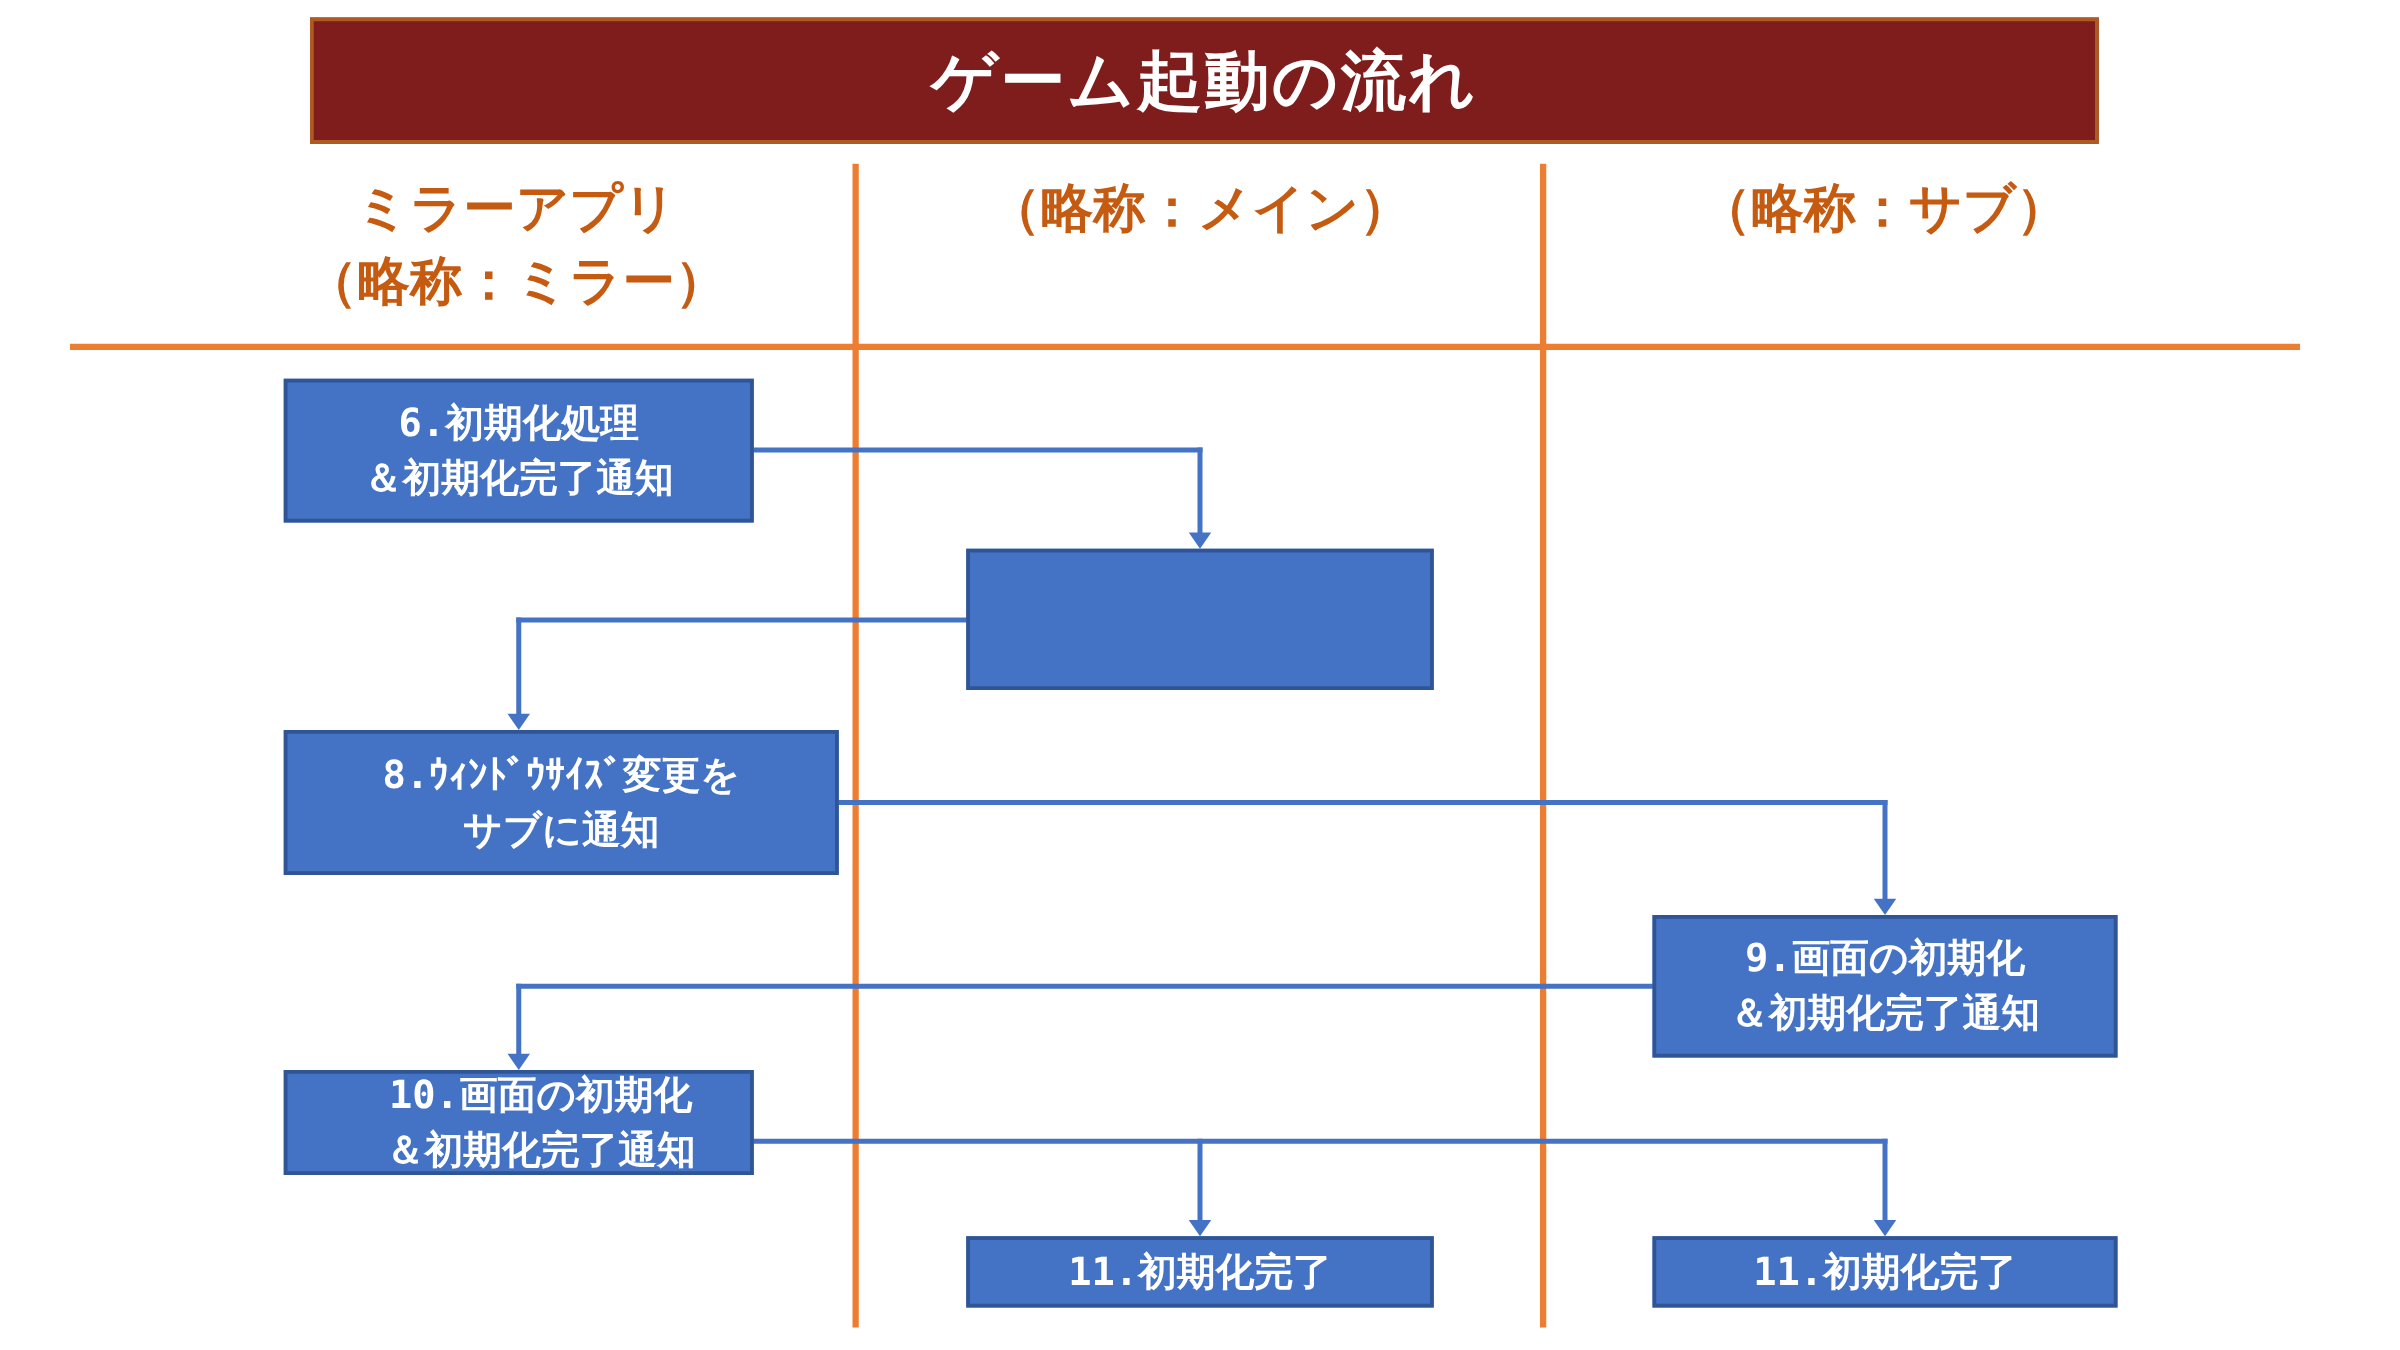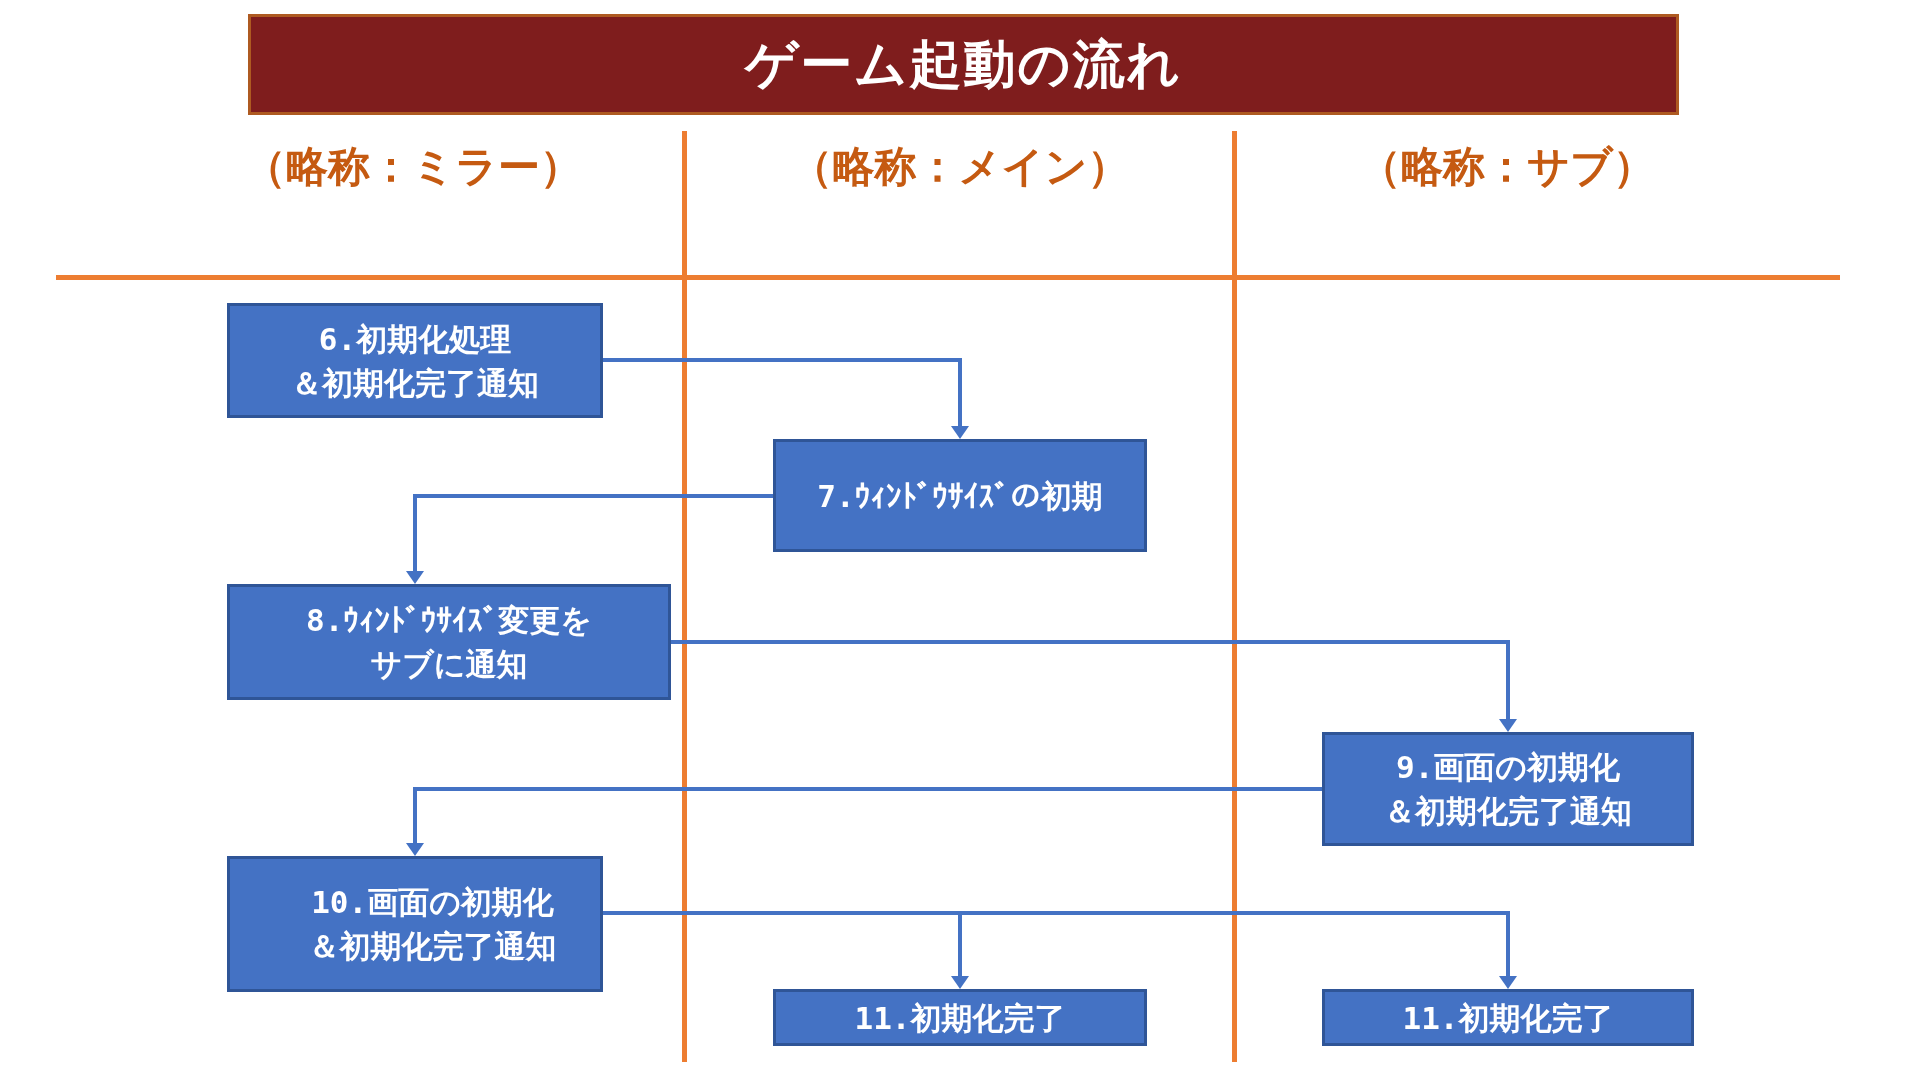--- a/index.html
+++ b/index.html
@@ -42,20 +42,21 @@
 </style>
 </head>
 <body>
 
 <div id="canvas">
   <div class="banner">
     <span class="banner-text">ゲーム起動の流れ</span>
   </div>
   <div id="lane-headers">
       <div class="lane-header" style="left: 413px;">
+        <div>ミラーアプリ</div>
         <div>（略称：ミラー）</div>
       </div>
       <div class="lane-header" style="left: 960px;">
         <div>（略称：メイン）</div>
       </div>
       <div class="lane-header" style="left: 1507px;">
         <div>（略称：サブ）</div>
       </div>
     </div>
   <div id="rules">
@@ -81,31 +82,30 @@
       <div class="arrowhead" style="left: 1499px; top: 976px;"></div>
       <div class="seg" style="left: 958px; top: 911px; width: 4px; height: 67px;"></div>
       <div class="arrowhead" style="left: 951px; top: 976px;"></div>
     </div>
   <div id="nodes">
       <div class="node" style="left: 227px; top: 303px; width: 376px; height: 115px;">
         <div>6.初期化処理</div>
         <div>＆初期化完了通知</div>
       </div>
       <div class="node" style="left: 773px; top: 439px; width: 374px; height: 113px;">
-        <div>7.ｳｨﾝﾄﾞｳｻｲｽﾞの初期</div>
       </div>
       <div class="node" style="left: 227px; top: 584px; width: 444px; height: 116px;">
         <div>8.ｳｨﾝﾄﾞｳｻｲｽﾞ変更を</div>
         <div>サブに通知</div>
       </div>
       <div class="node" style="left: 1322px; top: 732px; width: 372px; height: 114px;">
         <div>9.画面の初期化</div>
         <div>＆初期化完了通知</div>
       </div>
-      <div class="node" style="left: 227px; top: 856px; width: 376px; height: 136px; padding-left: 35px;">
+      <div class="node" style="left: 227px; top: 856px; width: 376px; height: 84px; padding-left: 35px;">
         <div>10.画面の初期化</div>
         <div>＆初期化完了通知</div>
       </div>
       <div class="node node--small" style="left: 773px; top: 989px; width: 374px; height: 57px;">
         <div>11.初期化完了</div>
       </div>
       <div class="node node--small" style="left: 1322px; top: 989px; width: 372px; height: 57px;">
         <div>11.初期化完了</div>
       </div>
     </div>

